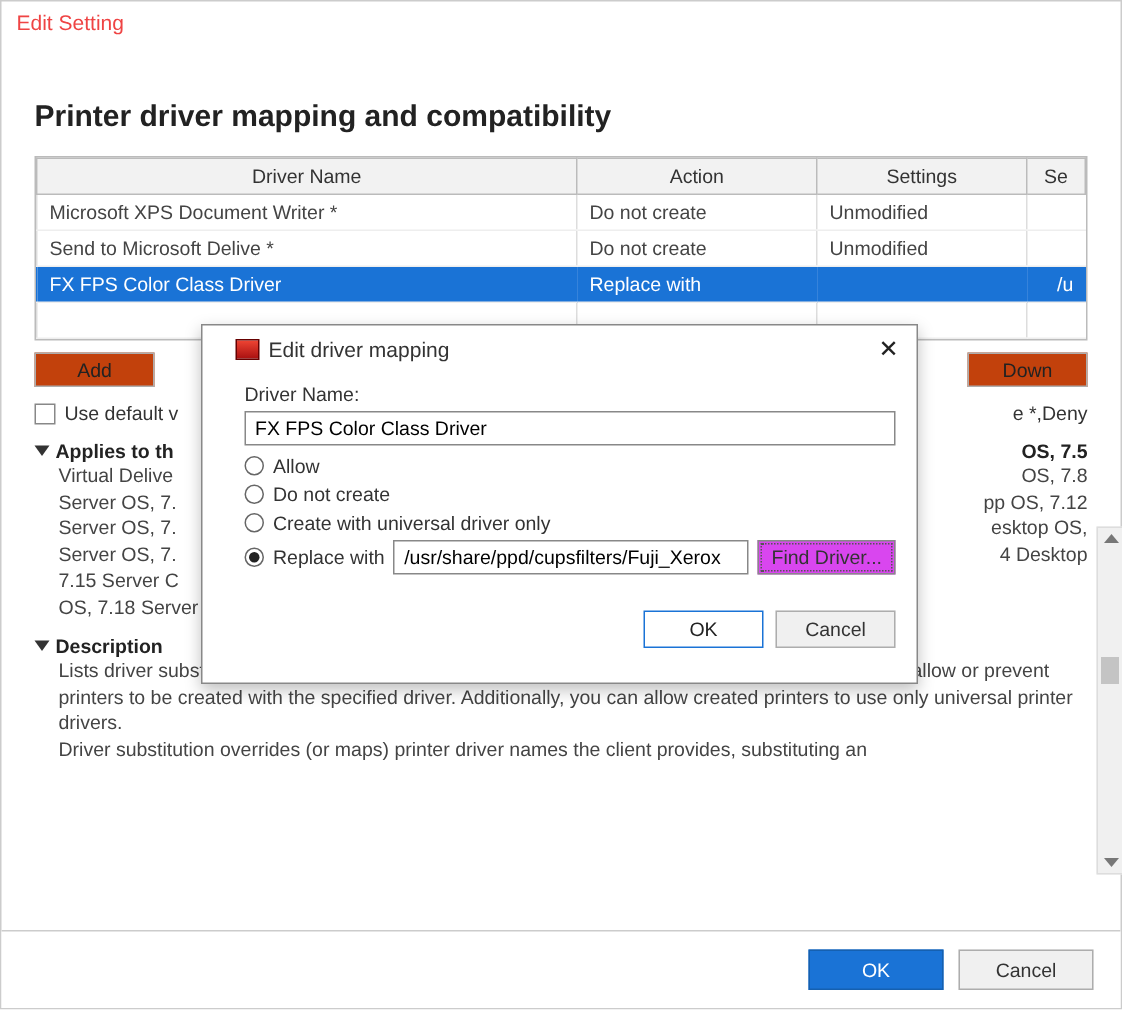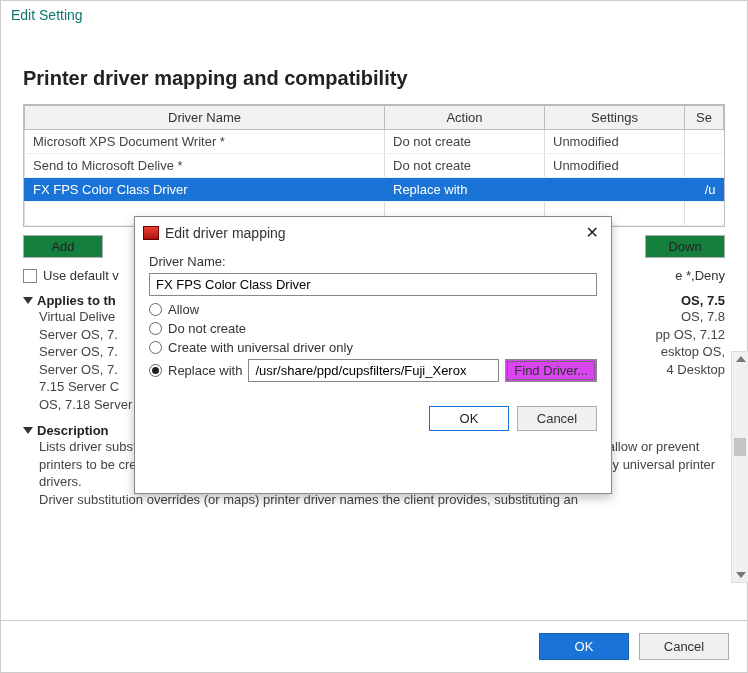--- a/index.html
+++ b/index.html
@@ -1,45 +1,45 @@
 <!DOCTYPE html>
 <html><head>
 <meta charset="utf-8">
 <style>
   * { box-sizing: border-box; font-family: "Segoe UI", Tahoma, sans-serif; }
   body { margin:0; background:#fff; width:748px; height:673px; position:relative; color:#333; font-size:13px; }
   .window { width:748px; height:673px; border:1px solid #ccc; position:relative; background:#fff; }
-  .title { padding:6px 10px; color:#0f766e; font-size:14px; }
+  .title { padding:6px 10px; color:#ef4444; font-size:14px; }
   .content { padding:10px 22px 0 22px; position:relative; }
   .section-head { font-weight:600; font-size:20px; color:#222; margin:28px 0 14px 0; }
   .panel { border:1px solid #bbb; position:relative; }
   .tbl { width:100%; border-collapse:collapse; font-size:13px; }
   .tbl thead th { text-align:center; font-weight:400; background:#f2f2f2; border:1px solid #bbb; padding:4px 8px; color:#333; }
   .tbl td { padding:4px 8px; border-left:1px solid #ddd; color:#444; }
   .tbl tr.sel td { background:#1a73d6; color:#fff; border-left-color:#1a73d6; }
   .tbl tbody tr td { border-bottom:1px solid #eee; }
   .btn-row { margin-top:8px; display:flex; gap:8px; }
-  .btn { background:#15803d; border:1px solid #adadad; padding:3px 0; width:80px; text-align:center; font-size:13px; color:#222; cursor:pointer; }
+  .btn { background:#c2410c; border:1px solid #adadad; padding:3px 0; width:80px; text-align:center; font-size:13px; color:#222; cursor:pointer; }
   .chk-row { margin-top:10px; display:flex; align-items:center; gap:6px; font-size:13px; color:#333; }
   .chk { width:14px; height:14px; border:1px solid #888; background:#fff; }
   .collapse { margin-top:10px; font-size:13px; }
   .collapse-head { font-weight:600; display:flex; align-items:center; gap:4px; color:#222; }
   .caret { width:0;height:0;border-left:5px solid transparent;border-right:5px solid transparent;border-top:7px solid #333; }
   .collapse-body { margin-left:16px; color:#444; line-height:1.35; }
   .vscroll { position:absolute; right:-2px; top:322px; width:18px; height:232px; background:#f0f0f0; border:1px solid #ddd; }
   .vscroll .tri { width:0;height:0;border-left:5px solid transparent;border-right:5px solid transparent; position:absolute; left:4px; }
   .vscroll .up { border-bottom:6px solid #777; top:4px; }
   .vscroll .dn { border-top:6px solid #777; bottom:4px; }
   .vscroll .thumb { position:absolute; left:2px; right:2px; top:86px; height:18px; background:#c4c4c4; }
   .footer { position:absolute; bottom:0; left:0; right:0; border-top:1px solid #ccc; padding:12px 18px; display:flex; justify-content:flex-end; gap:10px; background:#fff; }
   .footer .ok { background:#1a73d6; color:#fff; border:1px solid #1560b0; width:90px; padding:5px 0; text-align:center; cursor:pointer; }
   .footer .cancel { background:#f0f0f0; border:1px solid #adadad; width:90px; padding:5px 0; text-align:center; cursor:pointer; }
 
   
-  .dlg { position:absolute; left:133px; top:215px; width:478px; height:278px; background:#fff; border:1px solid #888; box-shadow:0 4px 10px rgba(0,0,0,.25); z-index:10; }
+  .dlg { position:absolute; left:133px; top:215px; width:478px; height:240px; background:#fff; border:1px solid #888; box-shadow:0 4px 10px rgba(0,0,0,.25); z-index:10;padding-left:14px; }
   .dlg-head { display:flex; align-items:center; padding:6px 8px; justify-content:space-between; }
   .dlg-head .ttl { display:flex; align-items:center; gap:6px; font-size:14px; color:#333; }
   .dlg-head .ico { width:16px; height:14px; background:linear-gradient(#e43,#a11); border:1px solid #600; }
   .dlg-close { font-size:16px; font-family:Arial; cursor:pointer; padding:0 4px; color:#222; }
   .dlg-body { padding:4px 14px 10px 14px; font-size:13px; }
   .dlg-label { margin:2px 0 4px 0; }
   .dlg-input { width:100%; border:1px solid #888; padding:3px 6px; font-size:13px; background:#fff; }
   .radios { margin-top:6px; }
   .radio-row { display:flex; align-items:center; gap:6px; margin:4px 0; }
   .radio { width:13px; height:13px; border:1px solid #666; border-radius:50%; position:relative; background:#fff; flex:0 0 13px; }

